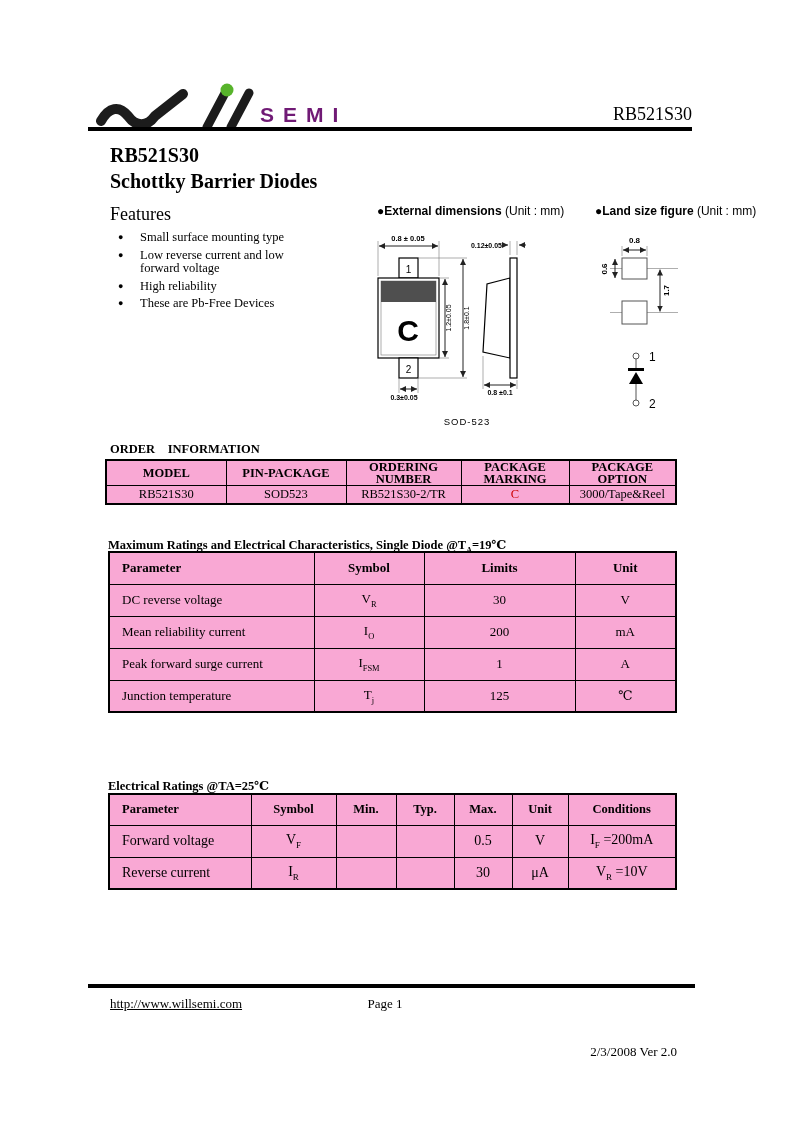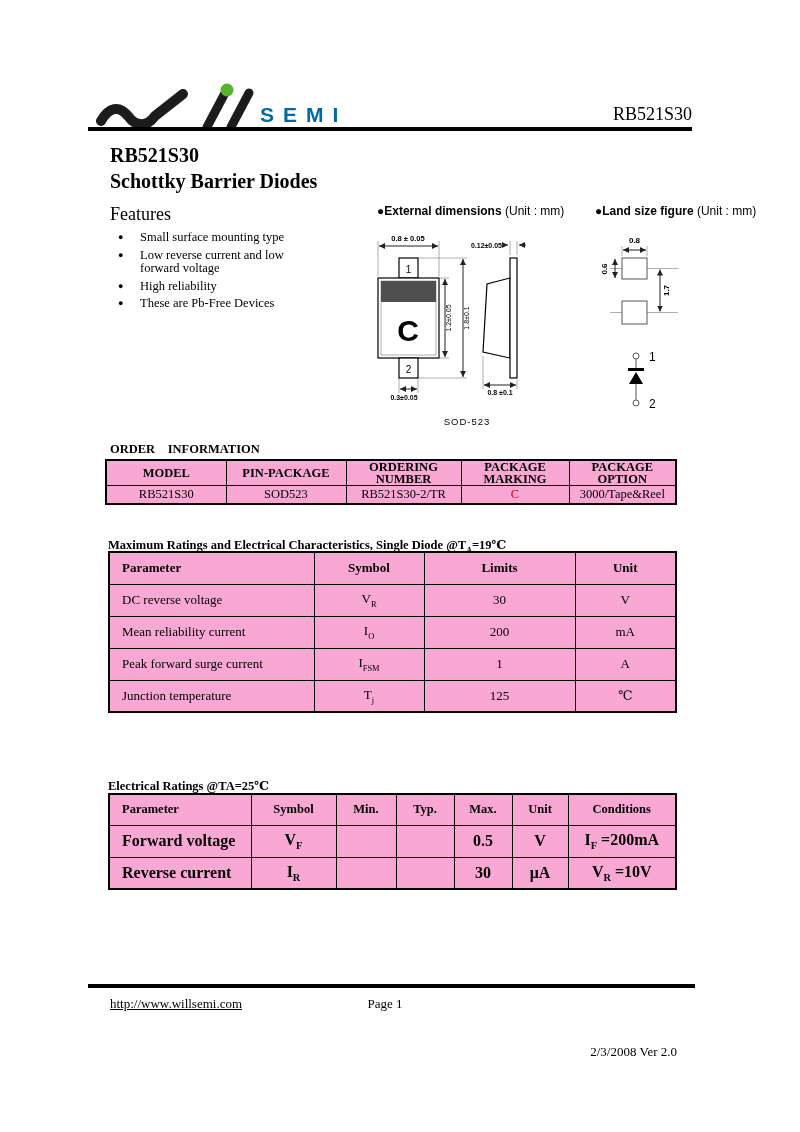--- a/index.html
+++ b/index.html
@@ -7,21 +7,21 @@
   .page {
     position:relative; width:800px; height:1132px; margin:0 auto;
     background:#ffffff; color:#000;
     font-family:"Liberation Serif","DejaVu Serif","DejaVu Sans",serif;
     overflow:hidden;
   }
   .abs { position:absolute; }
 
   
   .semi-text { font-family:"Liberation Sans","DejaVu Sans",sans-serif; font-weight:bold;
-               font-size:21px; letter-spacing:9px; color:#0369a1; }
+               font-size:21px; letter-spacing:9px; color:#701a75; }
   .part-no { font-size:18px; }
   .rule { background:#000; height:4px; }
 
   
   .doc-title { font-size:20px; font-weight:bold; line-height:26px; }
   .features-h { font-size:18px; }
   .feature-list { width:195px; }
   .feature-item { display:flex; font-size:12.5px; line-height:13.5px; margin-bottom:4px; }
   .feature-item .blt { width:22px; font-size:9px; line-height:13px; flex:none; }
 
@@ -34,21 +34,21 @@
   td, th { border:1px solid #000; font-size:13px; text-align:center; vertical-align:middle;
            font-family:"Liberation Serif","DejaVu Serif","DejaVu Sans",serif; overflow:hidden; }
   th { font-weight:bold; }
   .outer { border:2px solid #000; }
   .order-table th { font-size:12.5px; line-height:12px; white-space:pre-line; height:24px; }
   .order-table td { font-size:12.5px; height:18px; }
   .red { color:#cc0000; }
   .ratings-table th, .ratings-table td { height:32px; }
   .ratings-table .pleft, .elec-table .pleft { text-align:left; padding-left:12px; }
   .elec-table th { height:31px; font-size:12.5px; }
-  .elec-table td { height:32px; font-size:16px;font-weight:bold; }
+  .elec-table td { height:32px; font-size:14px; }
   sub { font-size:0.65em; }
 
   .footer-url { font-size:13px; text-decoration:underline; color:#000; }
   .footer-txt { font-size:13px; }
 
   svg text { font-family:"Liberation Sans","DejaVu Sans",sans-serif; fill:#000; }
   .dim { stroke:#222; stroke-width:1; fill:none; }
   .thin { stroke:#777; stroke-width:0.6; fill:none; }
   .shape { stroke:#000; stroke-width:1.2; fill:#fff; }
 </style>

